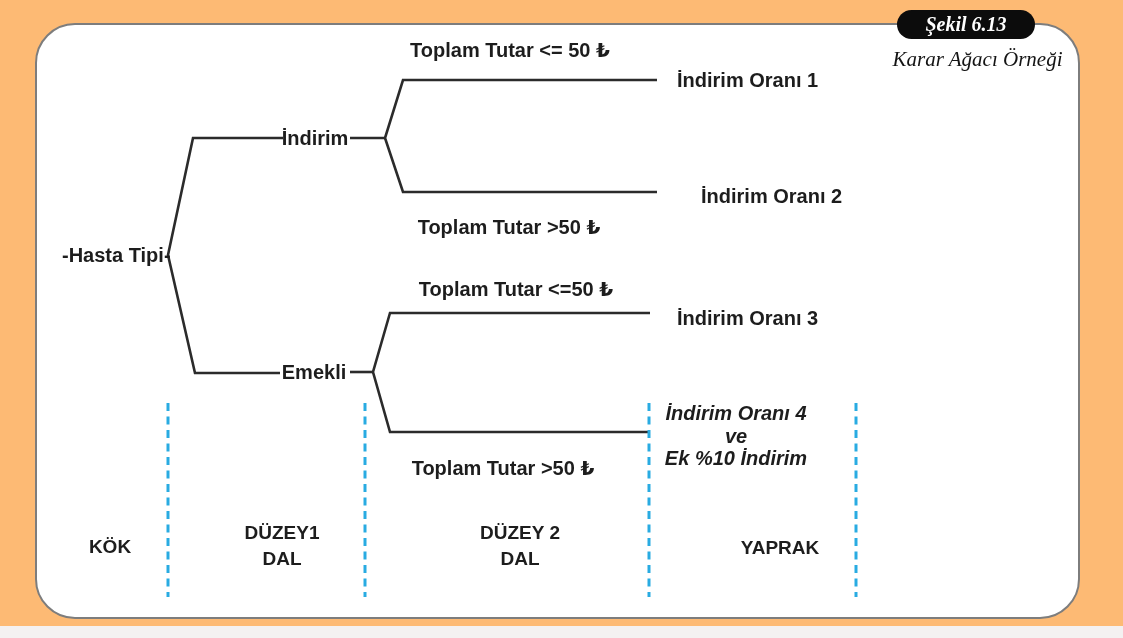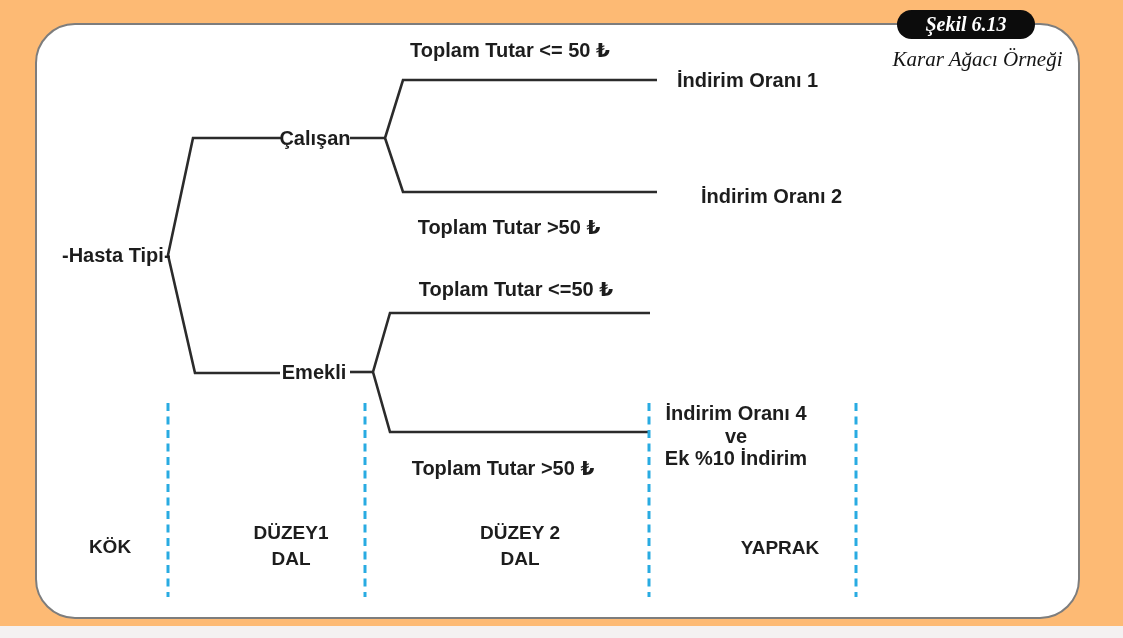--- a/index.html
+++ b/index.html
@@ -111,40 +111,41 @@
     <line x1="350" y1="372" x2="373" y2="372" stroke="#2b2b2b" stroke-width="2.6"></line>
     <polyline points="650,313 390,313 373,372 390,432 650,432" fill="none" stroke="#2b2b2b" stroke-width="2.6"></polyline>
 
     <line x1="168" y1="403" x2="168" y2="597" stroke="#29abe2" stroke-width="3" stroke-dasharray="8 5.5"></line>
     <line x1="365" y1="403" x2="365" y2="597" stroke="#29abe2" stroke-width="3" stroke-dasharray="8 5.5"></line>
     <line x1="649" y1="403" x2="649" y2="597" stroke="#29abe2" stroke-width="3" stroke-dasharray="8 5.5"></line>
     <line x1="856" y1="403" x2="856" y2="597" stroke="#29abe2" stroke-width="3" stroke-dasharray="8 5.5"></line>
   </svg>
 
   <div class="lbl" style="left:62px;top:243px;">-Hasta Tipi-</div>
-  <div class="lbl centered" style="left:315px;top:126px;">Çalışan</div>
+  <div class="lbl centered" style="left:315px;top:126px;">İndirim</div>
   <div class="lbl centered" style="left:314px;top:360px;">Emekli</div>
 
   <div class="lbl centered" style="left:510px;top:38px;">Toplam Tutar &lt;= 50 ₺</div>
   <div class="lbl centered" style="left:509px;top:215px;">Toplam Tutar &gt;50 ₺</div>
   <div class="lbl centered" style="left:516px;top:277px;">Toplam Tutar &lt;=50 ₺</div>
   <div class="lbl centered" style="left:503px;top:456px;">Toplam Tutar &gt;50 ₺</div>
 
   <div class="lbl" style="left:677px;top:68px;">İndirim Oranı 1</div>
   <div class="lbl" style="left:677px;top:184px;margin-left:24px;">İndirim Oranı 2</div>
-  <div class="leaf-block" style="left:736px;top:402px;">
+  <div class="lbl" style="left:677px;top:306px;">İndirim Oranı 3</div>
+  <div class="leaf-block" style="left:736px;top:402px;font-style:italic;">
     <span>İndirim Oranı 4</span>
     <span>ve</span>
     <span>Ek %10 İndirim</span>
   </div>
 
   <div class="zone" style="left:110px;top:534px;">
     <span>KÖK</span>
   </div>
-  <div class="zone" style="left:282px;top:520px;margin-left:9px;">
+  <div class="zone" style="left:282px;top:520px;">
     <span>DÜZEY1</span>
     <span>DAL</span>
   </div>
   <div class="zone" style="left:520px;top:520px;">
     <span>DÜZEY 2</span>
     <span>DAL</span>
   </div>
   <div class="zone" style="left:780px;top:535px;">
     <span>YAPRAK</span>
   </div>

